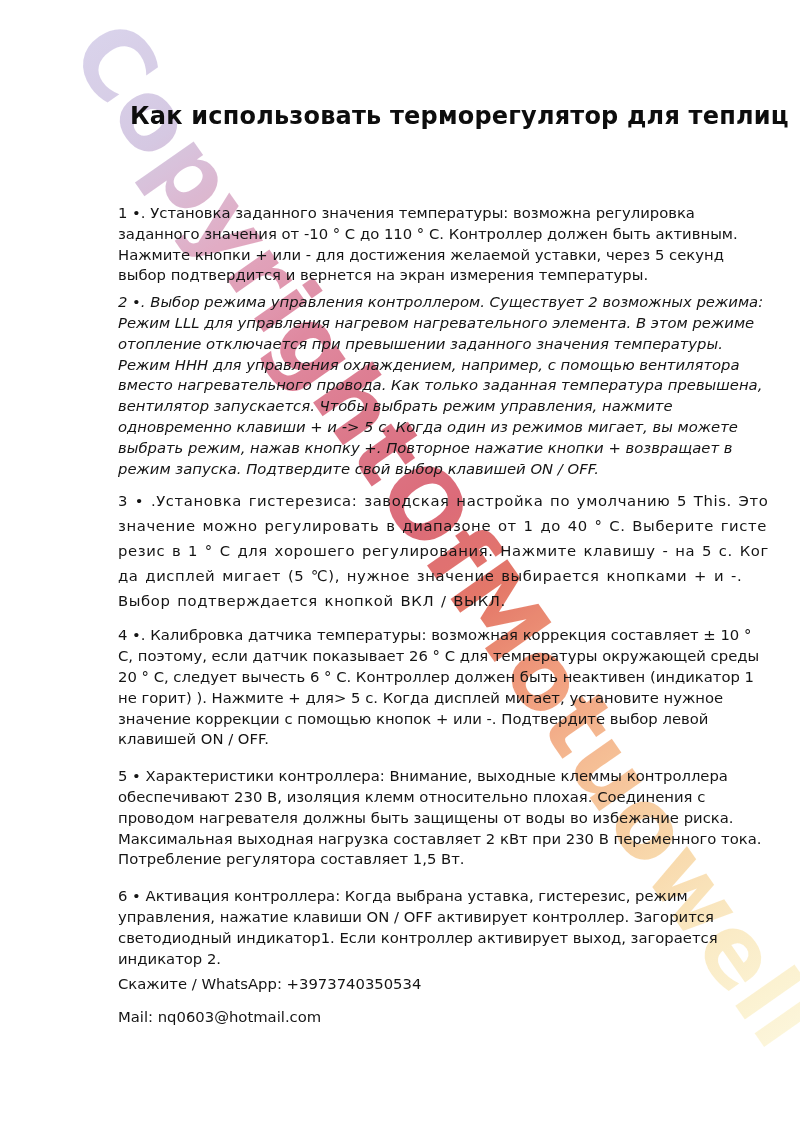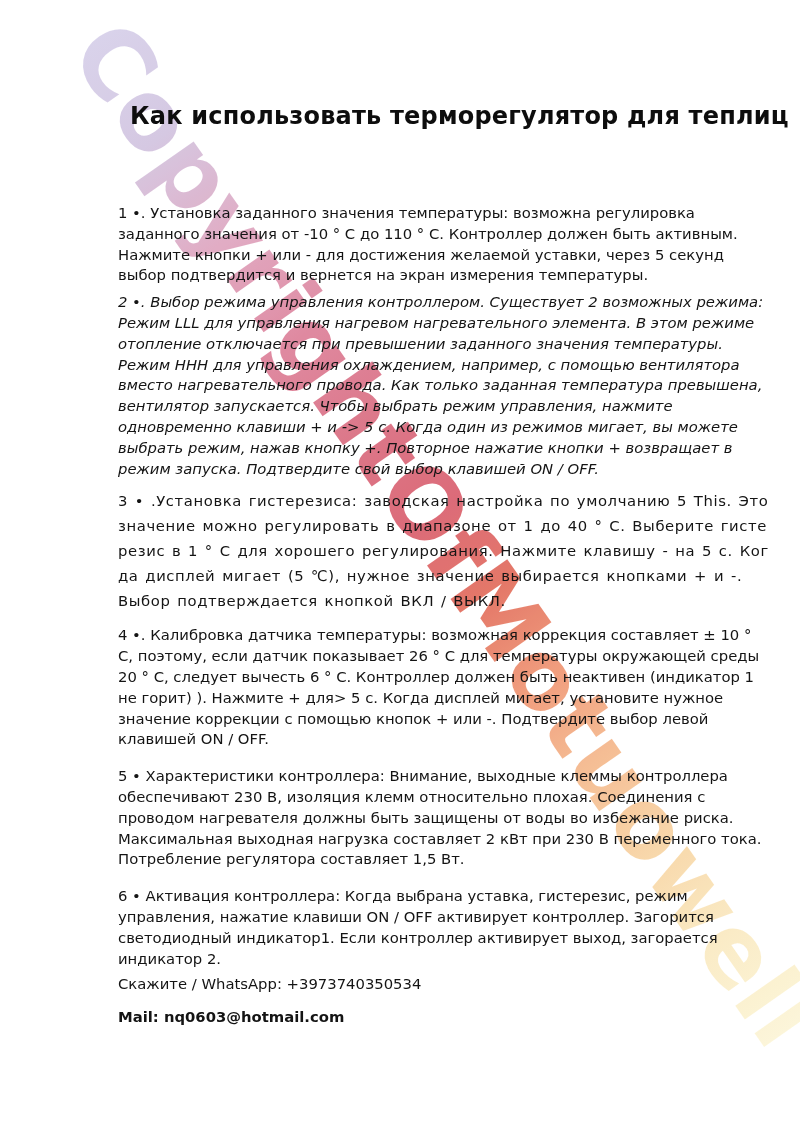--- a/index.html
+++ b/index.html
@@ -68,21 +68,21 @@
     white-space: pre;
     letter-spacing: 0px;
   }
   .p1 { margin-top: 73px; }
   .p2 { margin-top: 6px; font-style: italic; }
   .p3 { margin-top: 9px; line-height: 25px; letter-spacing: 0.6px; word-spacing: 1.5px; }
   .p4 { margin-top: 12px; }
   .p5 { margin-top: 16px; }
   .p6 { margin-top: 16px; }
   .contact-1 { margin-top: 5px; }
-  .contact-2 { margin-top: 12px; font-weight: bold; }
+  .contact-2 { margin-top: 12px; }
 </style>
 </head>
 <body>
 
 <div class="page">
   <div class="watermark">CopyrightOfMotuowell</div>
 
   <div class="content">
     <h1 class="doc-title">Как использовать терморегулятор для теплиц</h1>
 

